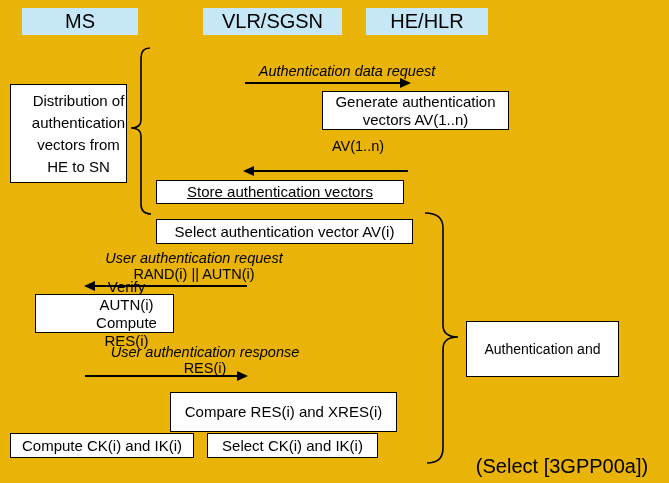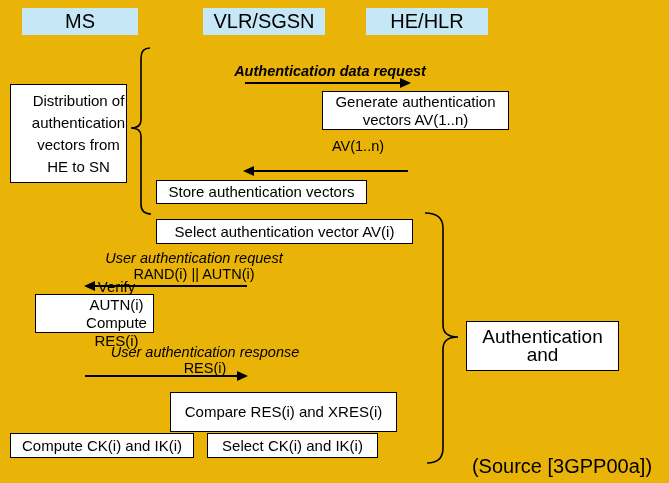--- a/index.html
+++ b/index.html
@@ -62,74 +62,74 @@
   }
 </style>
 </head>
 <body>
 
 <div class="canvas">
 
   <div class="actor" style="left:22px;top:8px;width:116px;height:27px;">
     <span>MS</span>
   </div>
-  <div class="actor" style="left:203px;top:8px;width:122px;height:27px;">
+  <div class="actor" style="left:203px;top:8px;width:139px;height:27px;">
     <span>VLR/SGSN</span>
   </div>
   <div class="actor" style="left:366px;top:8px;width:122px;height:27px;">
     <span>HE/HLR</span>
   </div>
 
   <div class="pbox" style="left:10px;top:84px;width:117px;height:99px;line-height:22px;padding-left:20px;">
     <span class="ln">Distribution of</span>
     <span class="ln">authentication</span>
     <span class="ln">vectors from</span>
     <span class="ln">HE to SN</span>
   </div>
 
   <svg class="brace" style="left:126px;top:44px;" width="32" height="176" viewBox="0 0 32 176">
     <path d="M 24 4 Q 15 4 15 14 L 15 76 Q 15 84 5 84 Q 15 84 15 92 L 15 160 Q 15 170 25 170" fill="none" stroke="#000" stroke-width="1.6"></path>
   </svg>
 
-  <div class="msg" style="left:230px;top:63px;width:200px;font-weight:bold;">
+  <div class="msg" style="left:247px;top:63px;width:200px;">
     <div class="title">Authentication data request</div>
   </div>
   <div class="arrow" style="left:245px;top:82px;width:164px;">
     <span class="ah-right"></span>
   </div>
 
   <div class="pbox" style="left:322px;top:91px;width:187px;height:39px;">
     <span class="ln">Generate authentication</span>
     <span class="ln">vectors AV(1..n)</span>
   </div>
 
   <div class="msg" style="left:252px;top:138px;width:212px;">
     <div class="param">AV(1..n)</div>
   </div>
   <div class="arrow" style="left:245px;top:170px;width:163px;">
     <span class="ah-left"></span>
   </div>
 
-  <div class="pbox" style="left:156px;top:180px;width:211px;height:24px;">
+  <div class="pbox" style="left:156px;top:180px;width:248px;height:24px;text-decoration:underline;">
     <span class="ln">Store authentication vectors</span>
   </div>
 
   <div class="pbox" style="left:156px;top:219px;width:257px;height:25px;">
     <span class="ln">Select authentication vector AV(i)</span>
   </div>
 
   <div class="msg" style="left:94px;top:250px;width:200px;">
     <div class="title">User authentication request</div>
     <div class="param">RAND(i) || AUTN(i)</div>
   </div>
   <div class="arrow" style="left:86px;top:285px;width:161px;">
     <span class="ah-left"></span>
   </div>
 
-  <div class="pbox" style="left:35px;top:294px;width:119px;height:39px;padding-left:44px;">
+  <div class="pbox" style="left:35px;top:294px;width:139px;height:39px;padding-left:44px;">
     <span class="ln">Verify AUTN(i)</span>
     <span class="ln">Compute RES(i)</span>
   </div>
 
   <div class="msg" style="left:105px;top:344px;width:200px;">
     <div class="title">User authentication response</div>
     <div class="param">RES(i)</div>
   </div>
   <div class="arrow" style="left:85px;top:375px;width:161px;">
     <span class="ah-right"></span>
@@ -144,19 +144,19 @@
   </div>
 
   <div class="pbox" style="left:207px;top:433px;width:171px;height:25px;">
     <span class="ln">Select CK(i) and IK(i)</span>
   </div>
 
   <svg class="brace" style="left:420px;top:208px;" width="44" height="262" viewBox="0 0 44 262">
     <path d="M 5 5 Q 23 5 23 20 L 23 117 Q 23 129 38 129 Q 23 129 23 141 L 23 240 Q 23 255 7 255" fill="none" stroke="#000" stroke-width="1.6"></path>
   </svg>
 
-  <div class="pbox" style="left:466px;top:321px;width:153px;height:50px;font-size:19px;">
+  <div class="pbox" style="left:466px;top:321px;width:153px;height:56px;font-size:14px;">
     <span class="ln">Authentication and</span>
   </div>
 
-  <div class="source" style="left:462px;top:455px;width:200px;">(Source [3GPP00a])</div>
+  <div class="source" style="left:462px;top:455px;width:200px;">(Select [3GPP00a])</div>
 
 </div>
 
 </body></html>

